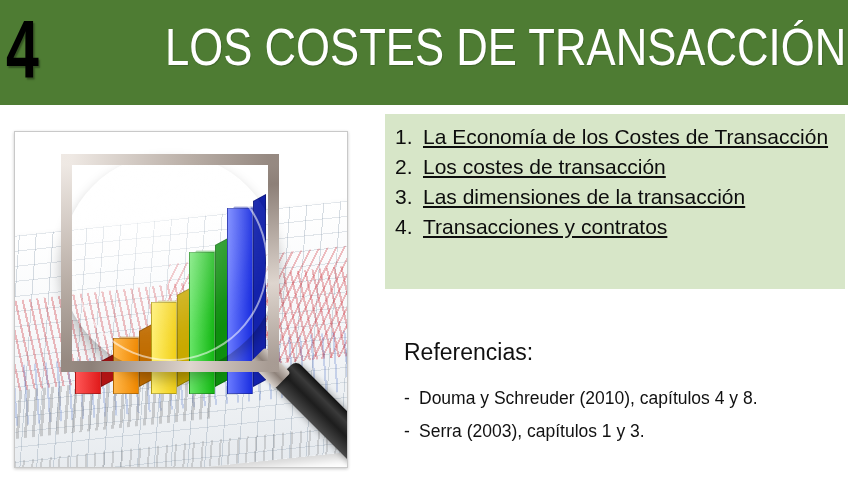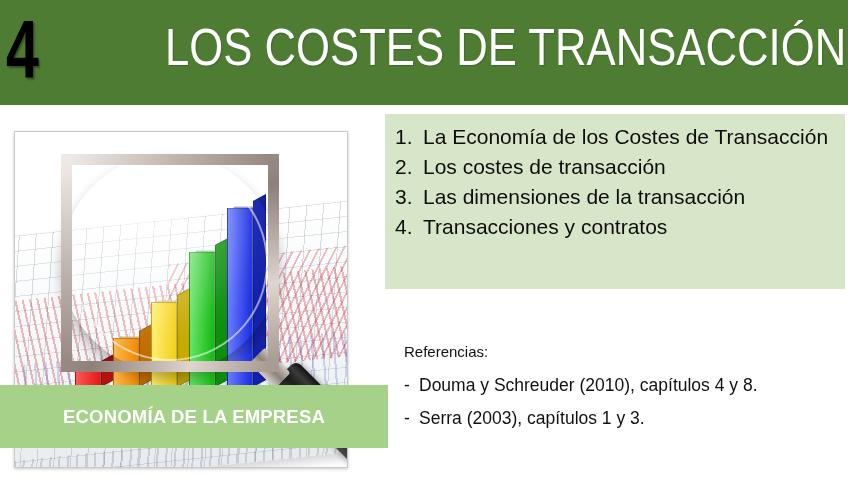--- a/index.html
+++ b/index.html
@@ -168,29 +168,29 @@
     background:#D7E6C8;
     padding:8px 6px 6px 10px;
   }
   ol.agenda-list{ list-style:none; margin:0; padding:0; }
   ol.agenda-list li{
     display:flex; align-items:flex-start;
     font-family:"Liberation Sans", sans-serif;
     font-size:21px; line-height:30px; color:#0d0d0d;
   }
   .agenda-num{ width:28px; flex:0 0 28px; text-align:left; }
-  .agenda-text{ flex:1 1 auto; }
+  .agenda-text{ flex:1 1 auto;text-decoration:underline; }
 
   
   .references{
     position:absolute; left:404px; top:341px; width:430px;
   }
   .references-title{
     font-family:"Liberation Sans", sans-serif;
-    font-size:15px; line-height:22px; color:#111; margin-bottom:11px;
+    font-size:23px; line-height:22px; color:#111; margin-bottom:24px;
   }
   .ref-item{
     display:flex; align-items:flex-start;
     font-family:"Liberation Sans", sans-serif;
     font-size:17.5px; line-height:22px; color:#111;
     margin-bottom:11px;
   }
   .ref-dash{ width:15px; flex:0 0 15px; }
   .ref-text{ flex:1 1 auto; }
 </style>
@@ -239,23 +239,20 @@
             <div class="face"></div>
           </div>
       </div>
 
       <div class="handle-grip"></div>
       <div class="handle-neck"></div>
       <div class="magnifier"></div>
     </div>
   </div>
 
-  <div class="course-banner">
-    <span class="course-banner-label">ECONOMÍA DE LA EMPRESA</span>
-  </div>
 
   <div class="agenda-box">
     <ol class="agenda-list">
       <li>
         <span class="agenda-num">1.</span>
         <span class="agenda-text">La Economía de los Costes de Transacción</span>
       </li>
       <li>
         <span class="agenda-num">2.</span>
         <span class="agenda-text">Los costes de transacción</span>

